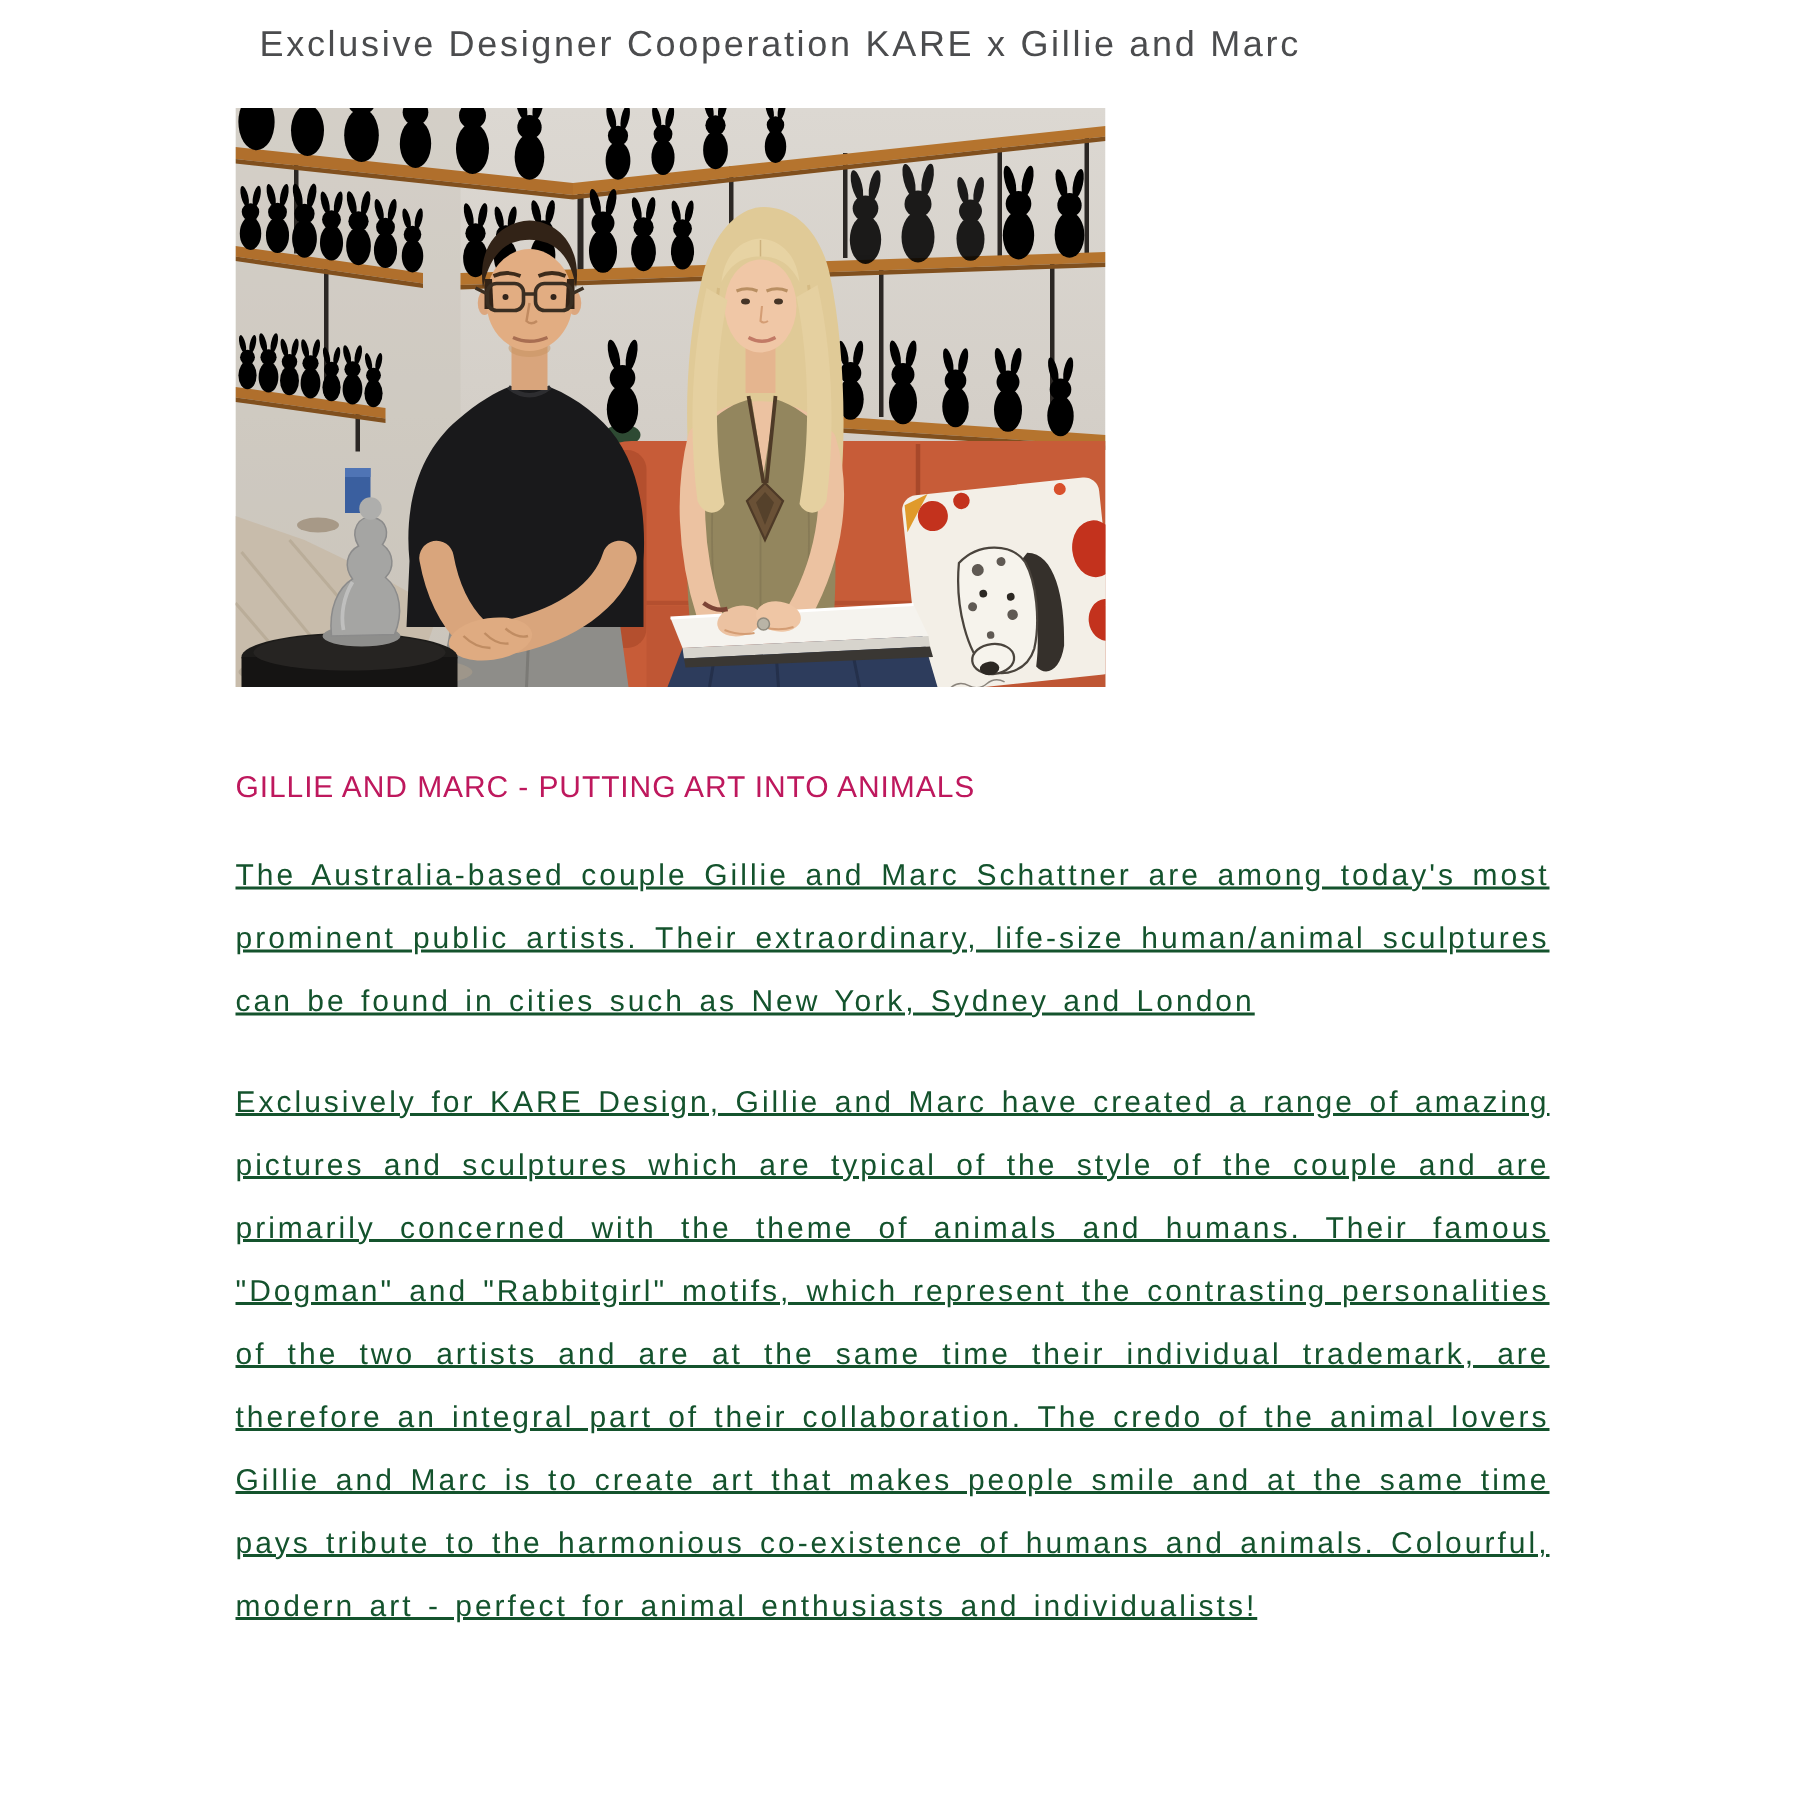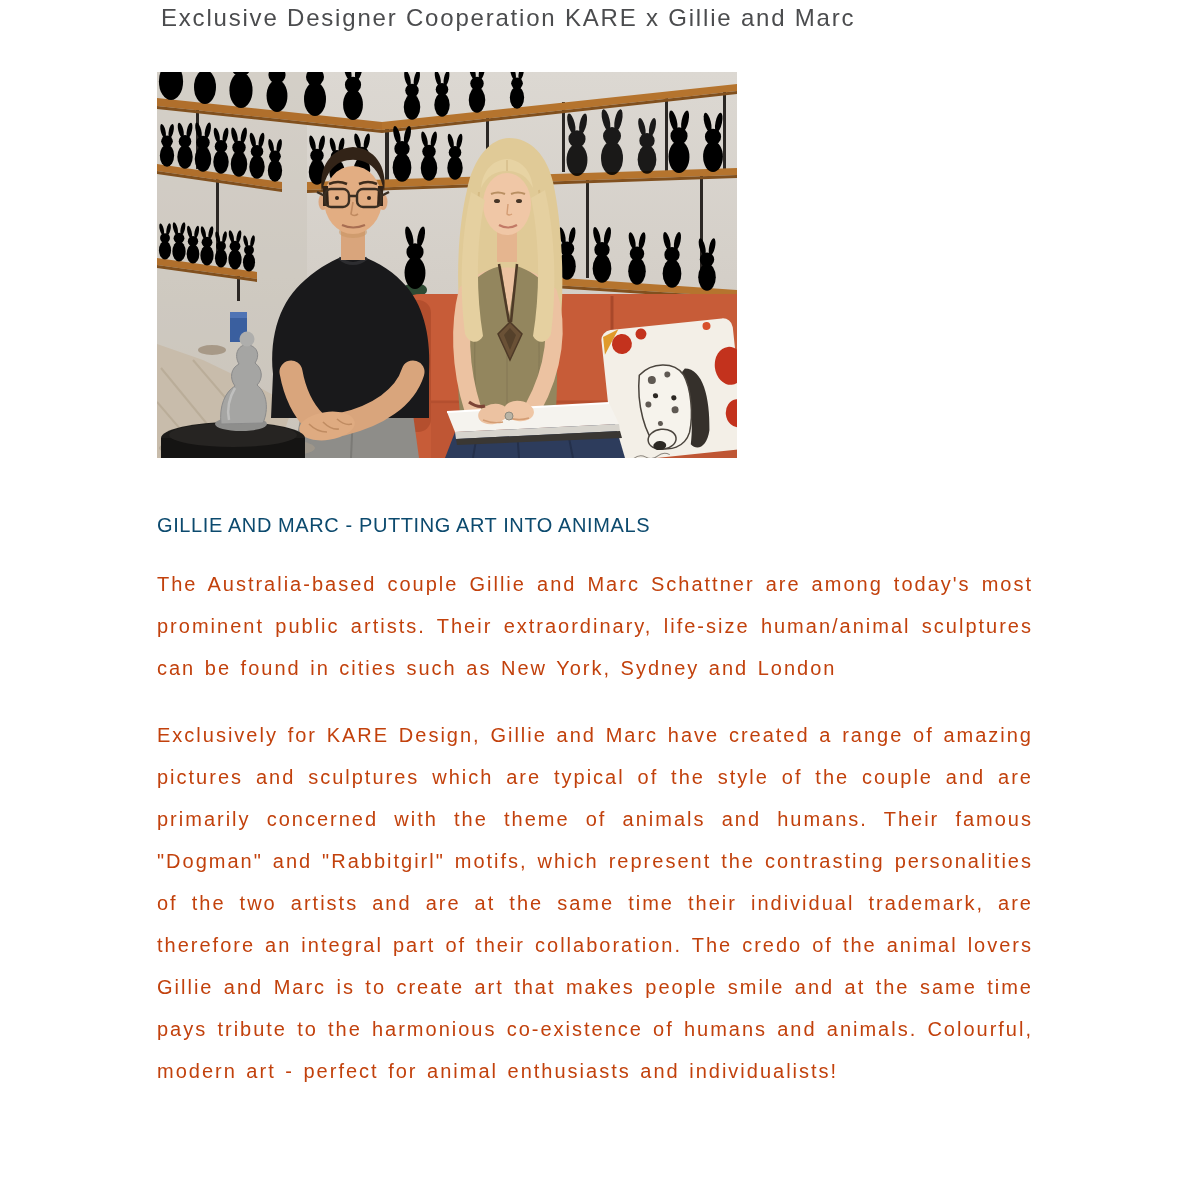--- a/index.html
+++ b/index.html
@@ -1,37 +1,37 @@
 <!DOCTYPE html>
 <html><head>
 <meta charset="utf-8">
 <style>
   html,body{margin:0;padding:0;}
   body{
     width:1200px;height:1200px;position:relative;background:#ffffff;
     font-family:"Liberation Sans",sans-serif;overflow:hidden;
   }
   .page-title{
-    position:absolute;left:157px;top:0px;margin:4px;
+    position:absolute;left:157px;top:0px;margin:16px;
     font-size:24px;font-weight:400;letter-spacing:1.8px;color:#4b4c4e;
     white-space:nowrap;
   }
   .photo-figure{
     position:absolute;left:157px;top:72px;width:580px;height:386px;margin:0;
   }
   .photo-figure svg{display:block;width:580px;height:386px;}
   .article-heading{
     position:absolute;left:157px;top:514px;margin:0;
-    font-size:20px;font-weight:400;letter-spacing:0.6px;color:#0c4a6e;
+    font-size:20px;font-weight:400;letter-spacing:0.6px;color:#be185d;
     white-space:nowrap;
   }
   .para{
     position:absolute;left:157px;width:876px;margin:0;
-    font-size:20px;line-height:42px;color:#c2410c;
-    letter-spacing:2px;word-spacing:2px;text-align:justify;
+    font-size:20px;line-height:42px;color:#14532d;
+    letter-spacing:2px;word-spacing:2px;text-align:justify;text-decoration:underline;
   }
   #para-1{top:563px;}
   #para-2{top:714px;}
 </style>
 </head>
 <body>
 
 <h1 class="page-title">Exclusive Designer Cooperation KARE x Gillie and Marc</h1>
 
 <figure class="photo-figure" role="img" aria-label="Gillie and Marc seated on an orange sofa with a dalmatian print cushion, in front of wall shelves filled with colourful rabbit and dog sculptures">

